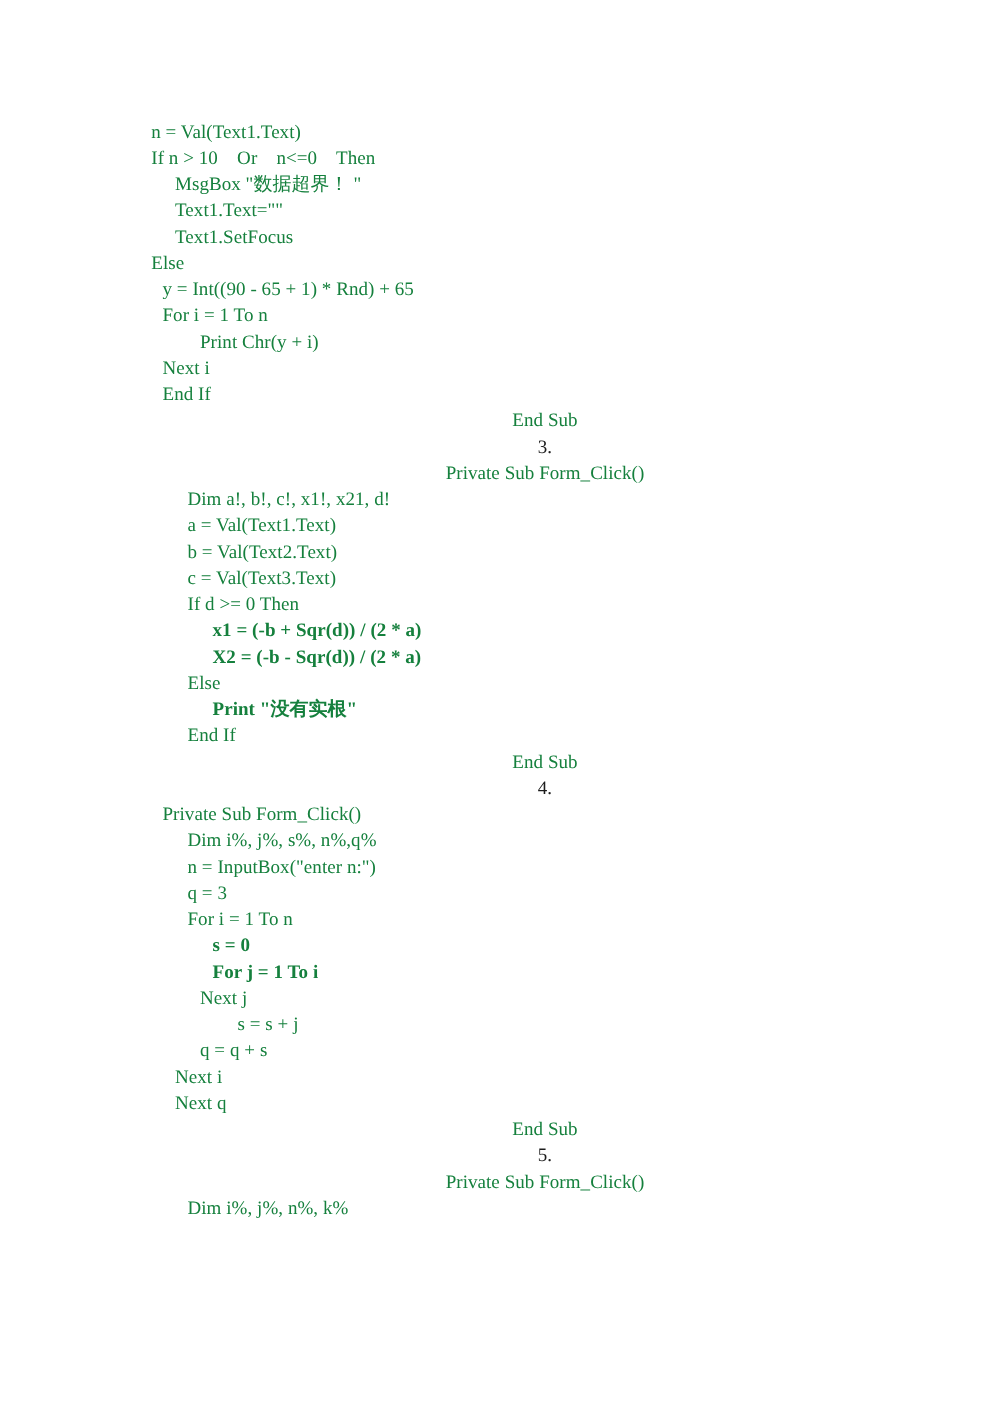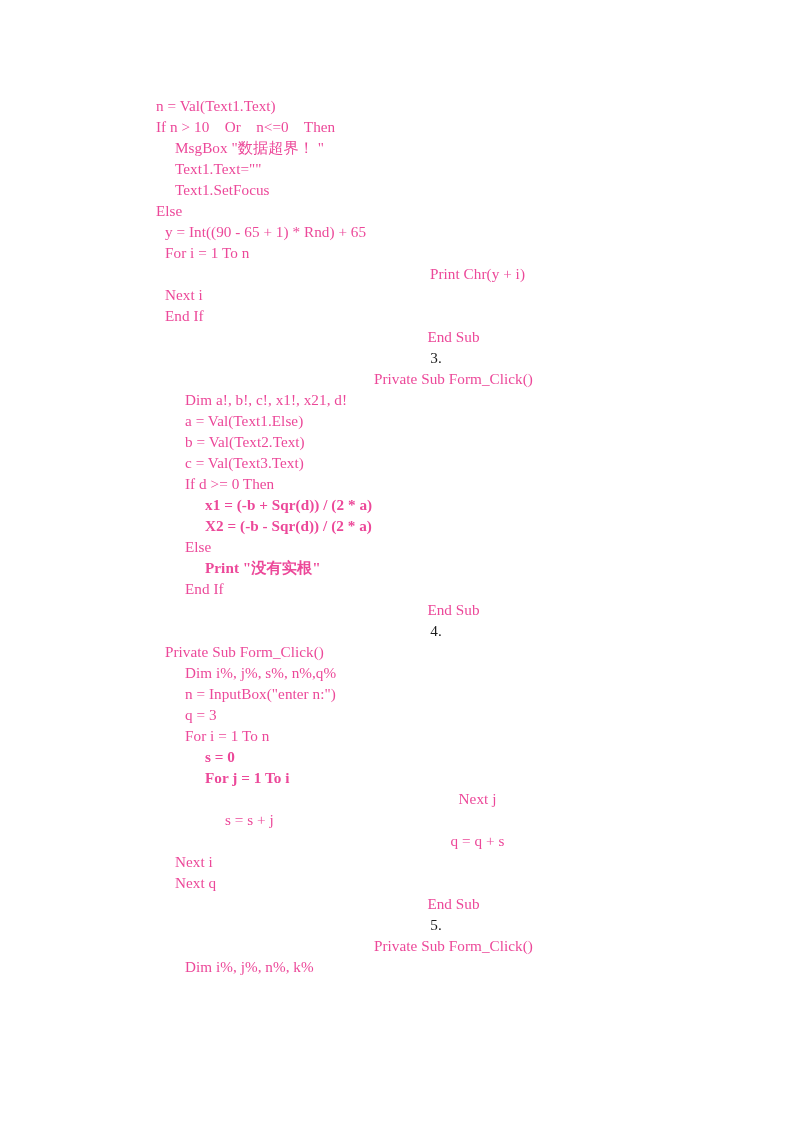--- a/index.html
+++ b/index.html
@@ -28,38 +28,37 @@
   #code-listing {
     display: block;
   }
   .code-line {
     display: block;
     font-size: 15.2px;
     line-height: 21.0px;
     height: 21.0px;
     white-space: pre;
     letter-spacing: 0.05px;
-    color: #ec4899;
-    margin-left: 35px;
+    color: #15803d;
   }
   .section-number {
     display: block;
     font-size: 15.2px;
     line-height: 21.0px;
     height: 21.0px;
     white-space: pre;
     color: #1c1c1c;
   }
   
   .i0  { padding-left: 0px; text-align: center;   }
   .i1  { padding-left: 9px;   }
   .i2  { padding-left: 18px;  }
   .i3  { padding-left: 28px;  }
   .i4  { padding-left: 38px;  }
-  .i5  { padding-left: 48px; text-align: center;  }
+  .i5  { padding-left: 48px;  }
   .i6  { padding-left: 58px; font-weight: bold;  }
   .i8  { padding-left: 78px;  }
 </style>
 </head>
 <body>
 
 <div id="page">
   <div id="code-listing">
       <span class="code-line i1">n = Val(Text1.Text)</span>
       <span class="code-line i1">If n &gt; 10    Or    n&lt;=0    Then</span>
@@ -69,21 +68,21 @@
       <span class="code-line i1">Else</span>
       <span class="code-line i2">y = Int((90 - 65 + 1) * Rnd) + 65</span>
       <span class="code-line i2">For i = 1 To n</span>
       <span class="code-line i5">Print Chr(y + i)</span>
       <span class="code-line i2">Next i</span>
       <span class="code-line i2">End If</span>
       <span class="code-line i0">End Sub</span>
       <span class="section-number i0">3.</span>
       <span class="code-line i0">Private Sub Form_Click()</span>
       <span class="code-line i4">Dim a!, b!, c!, x1!, x21, d!</span>
-      <span class="code-line i4">a = Val(Text1.Else)</span>
+      <span class="code-line i4">a = Val(Text1.Text)</span>
       <span class="code-line i4">b = Val(Text2.Text)</span>
       <span class="code-line i4">c = Val(Text3.Text)</span>
       <span class="code-line i4">If d &gt;= 0 Then</span>
       <span class="code-line i6">x1 = (-b + Sqr(d)) / (2 * a)</span>
       <span class="code-line i6">X2 = (-b - Sqr(d)) / (2 * a)</span>
       <span class="code-line i4">Else</span>
       <span class="code-line i6">Print "没有实根"</span>
       <span class="code-line i4">End If</span>
       <span class="code-line i0">End Sub</span>
       <span class="section-number i0">4.</span>

